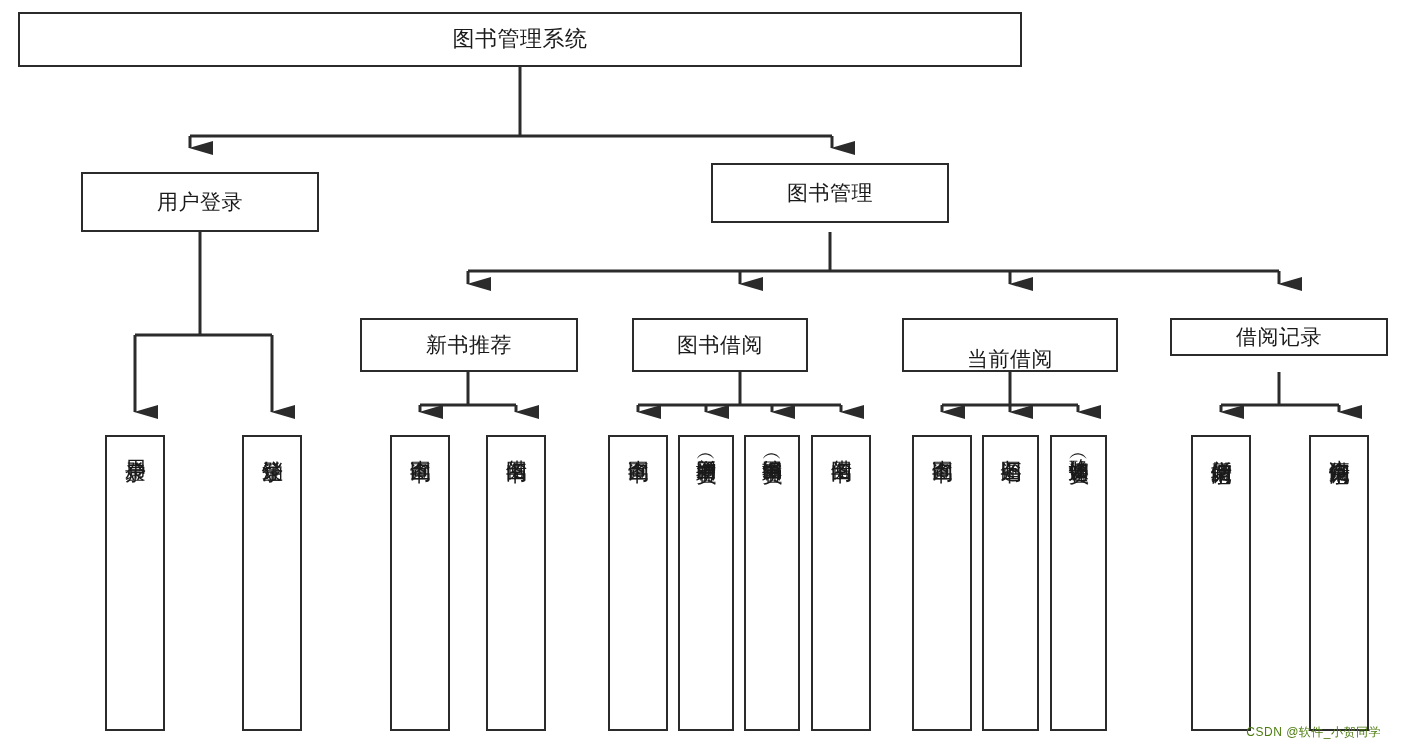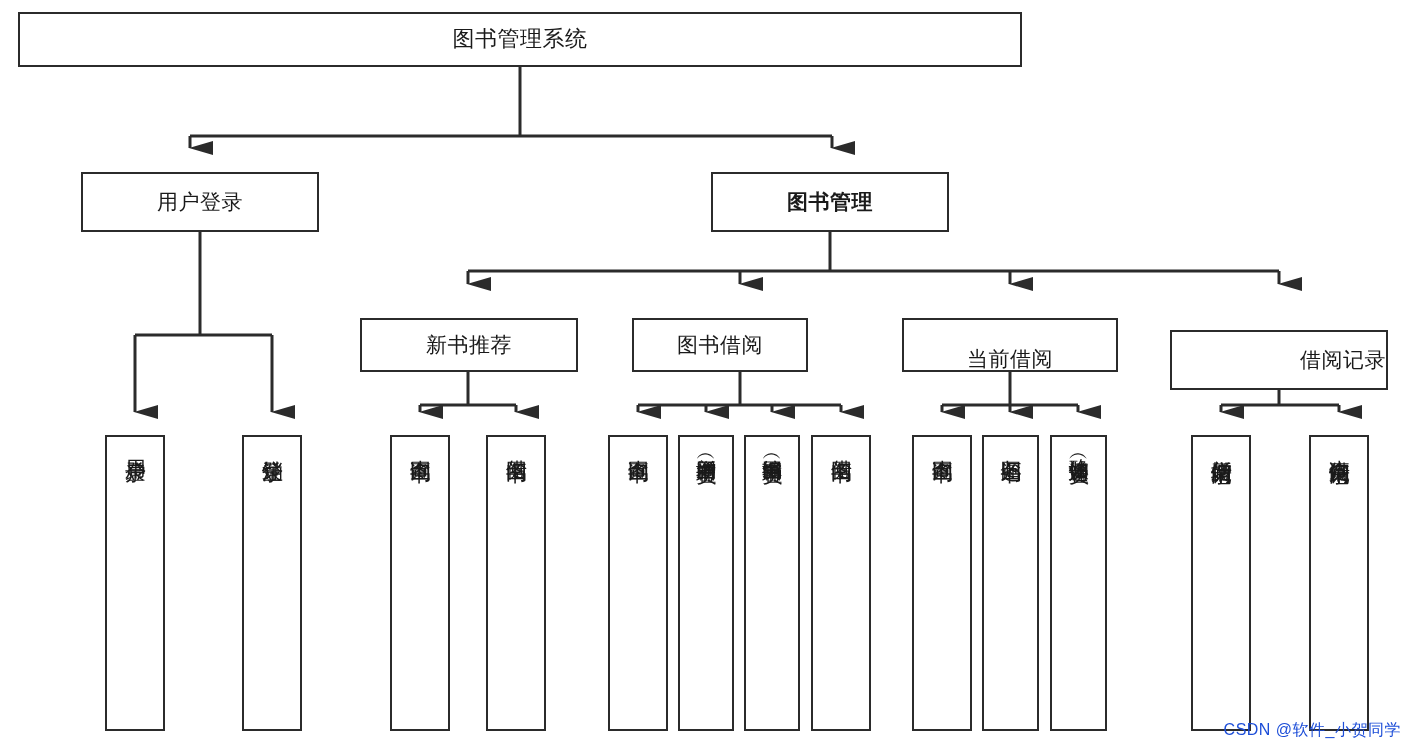--- a/index.html
+++ b/index.html
@@ -56,24 +56,24 @@
     letter-spacing: 1px;
     white-space: nowrap;
     color: #1a1a1a;
   }
   .vtext.tall {
     font-size: 20px;
     line-height: 1.18;
   }
   .watermark {
     position: absolute;
-    right: 4px;
+    right: 24px;
     bottom: 6px;
-    font-size: 16px;
-    color: #1d4ed8;
+    font-size: 12px;
+    color: #4d7c0f;
     letter-spacing: 0.5px;
     white-space: nowrap;
   }
 </style>
 </head>
 <body>
 
 <div id="canvas">
 
   <svg id="edges" viewBox="0 0 1405 747" xmlns="http://www.w3.org/2000/svg">
@@ -126,34 +126,34 @@
     </g>
   </svg>
 
   <div class="node h root" style="left:18px; top:12px; width:1004px; height:55px;">
     <span>图书管理系统</span>
   </div>
 
   <div class="node h" style="left:81px; top:172px; width:238px; height:60px;">
     <span>用户登录</span>
   </div>
-  <div class="node h" style="left:711px; top:172px; width:238px; height:60px;font-weight:bold;">
+  <div class="node h" style="left:711px; top:163px; width:238px; height:60px;">
     <span>图书管理</span>
   </div>
 
   <div class="node h" style="left:360px; top:318px; width:218px; height:54px;">
     <span>新书推荐</span>
   </div>
   <div class="node h" style="left:632px; top:318px; width:176px; height:54px;">
     <span>图书借阅</span>
   </div>
   <div class="node h" style="left:902px; top:318px; width:216px; height:54px;align-items:flex-end;">
     <span>当前借阅</span>
   </div>
-  <div class="node h" style="left:1170px; top:330px; width:218px; height:60px;justify-content:flex-end;">
+  <div class="node h" style="left:1170px; top:318px; width:218px; height:38px;">
     <span>借阅记录</span>
   </div>
 
   <div class="node v" style="left:105px; top:435px; width:60px; height:296px;">
     <span class="vtext">用户登录</span>
   </div>
   <div class="node v" style="left:242px; top:435px; width:60px; height:296px;">
     <span class="vtext">注销登录</span>
   </div>
 

